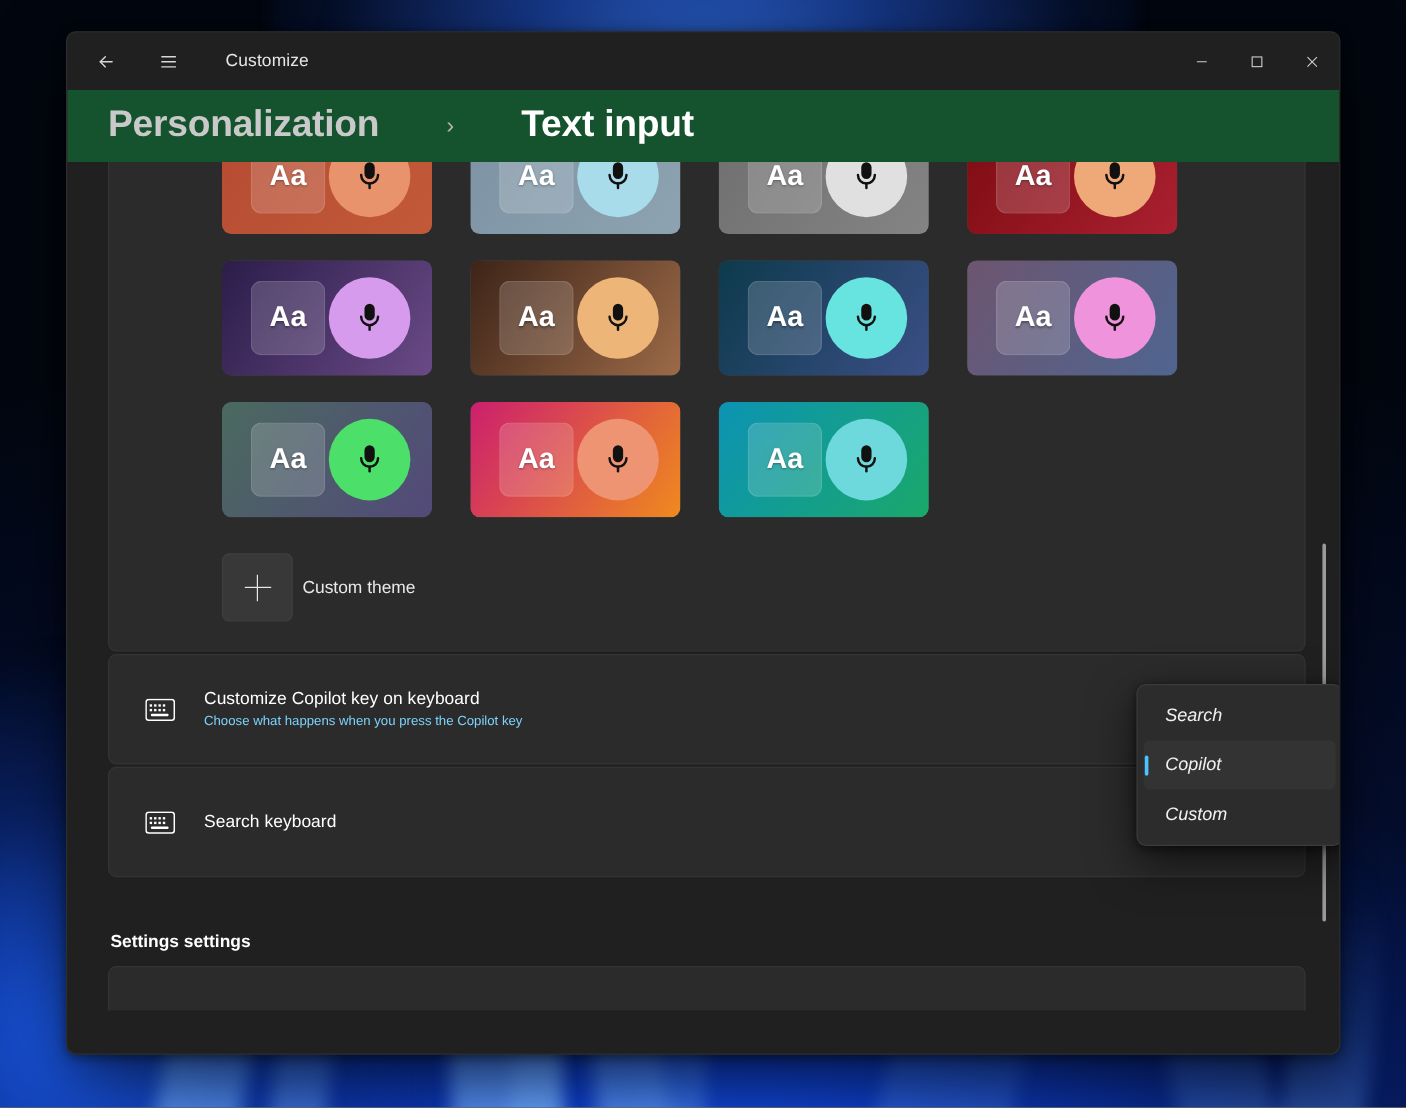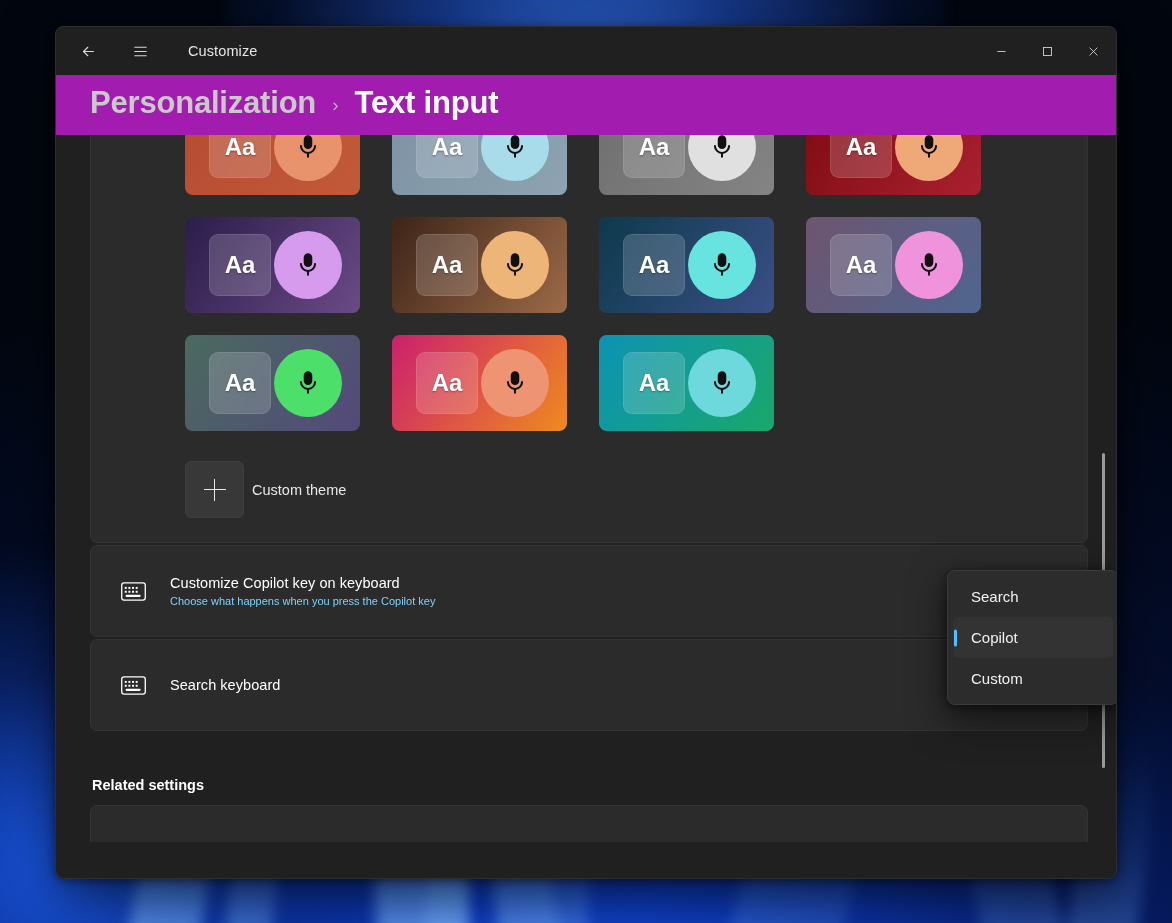--- a/index.html
+++ b/index.html
@@ -106,21 +106,22 @@
     display: flex; align-items: center; justify-content: center;
     cursor: default;
     color: #cfcfcf;
   }
 
   
   .crumb-row {
     display: flex;
     align-items: baseline;
     padding: 10px 0 14px 34px;
-    background: #a21caf;
+    background: #14532d;
+    gap: 40px;
   }
   .crumb-parent {
     font-size: 31px;
     font-weight: 600;
     color: #c9c9c9;
     letter-spacing: -0.2px;
   }
   .crumb-sep {
     font-size: 19px;
     color: #b4b4b4;
@@ -311,20 +312,21 @@
     position: absolute;
     left: 891px;
     top: 543px;
     width: 172px;
     background: #2c2c2c;
     border: 1px solid #3b3b3b;
     border-radius: 8px;
     padding: 5px 5px;
     box-shadow: 0 14px 38px rgba(0,0,0,0.60), 0 2px 8px rgba(0,0,0,0.48);
     z-index: 40;
+    font-style: italic;
   }
   .dd-item {
     position: relative;
     height: 41px;
     display: flex;
     align-items: center;
     padding-left: 18px;
     border-radius: 5px;
     font-size: 15px;
     color: #f0f0f0;
@@ -580,21 +582,21 @@
           <div class="row-text">
             <div class="row-title">Search keyboard</div>
           </div>
           <div class="row-trailing">
             <svg class="chev-down" viewBox="0 0 24 24" fill="none" stroke="currentColor" stroke-width="1.8" stroke-linecap="round" stroke-linejoin="round">
               <path d="M5 9l7 7 7-7"></path>
             </svg>
           </div>
         </div>
 
-        <div class="related-heading">Related settings</div>
+        <div class="related-heading">Settings settings</div>
         <div class="related-row">
           
         </div>
 
       </div>
 
       <div class="scrollbar-track">
         <div class="scrollbar-thumb"></div>
       </div>
     </div>

